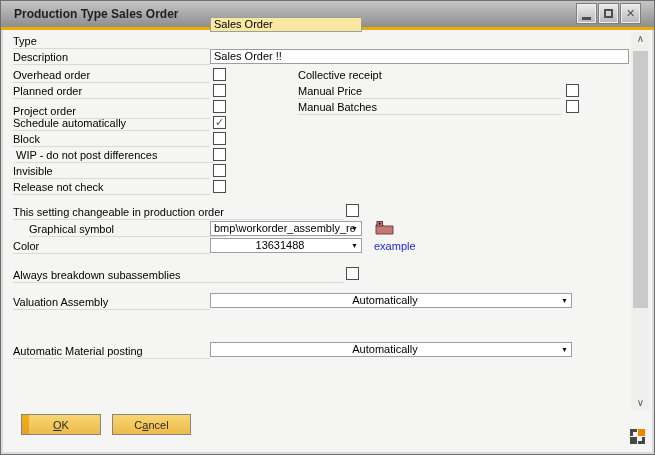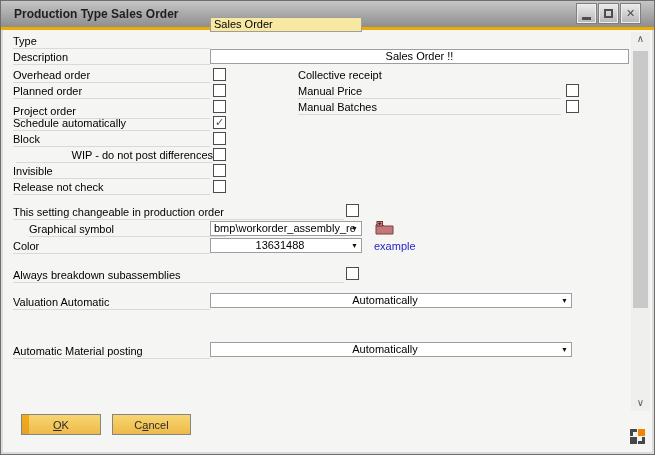--- a/index.html
+++ b/index.html
@@ -80,38 +80,38 @@
         </div>
     </div>
   </div>
   <div class="goldline"></div>
   <div class="frame"></div>
 
   <div class="lbl u" style="left:12px; top:33px; width:197px;">Type</div>
   <div class="field yellow" style="left:209px; top:16px; width:152px;">Sales Order</div>
 
   <div class="lbl u" style="left:12px; top:49px; width:197px;">Description</div>
-  <div class="field" style="left:209px; top:48px; width:419px;text-align:center;">Sales Order !!</div>
+  <div class="field" style="left:209px; top:48px; width:419px;">Sales Order !!</div>
 
   <div class="lbl u" style="left:12px; top:67px; width:197px;">Overhead order</div>
   <div class="checkbox" style="left:212px; top:67px;"></div>
 
   <div class="lbl u" style="left:12px; top:83px; width:197px;">Planned order</div>
   <div class="checkbox" style="left:212px; top:83px;"></div>
 
   <div class="lbl u" style="left:12px; top:103px; width:197px;">Project order</div>
   <div class="checkbox" style="left:212px; top:99px;"></div>
 
   <div class="lbl u" style="left:12px; top:115px; width:197px;">Schedule automatically</div>
   <div class="checkbox" style="left:212px; top:115px;">✓</div>
 
   <div class="lbl u" style="left:12px; top:131px; width:197px;">Block</div>
   <div class="checkbox" style="left:212px; top:131px;"></div>
 
-  <div class="lbl u" style="left:15px; top:147px; width:197px;text-align:right;">WIP - do not post differences</div>
+  <div class="lbl u" style="left:15px; top:147px; width:197px;">WIP - do not post differences</div>
   <div class="checkbox" style="left:212px; top:147px;"></div>
 
   <div class="lbl u" style="left:12px; top:163px; width:197px;">Invisible</div>
   <div class="checkbox" style="left:212px; top:163px;"></div>
 
   <div class="lbl u" style="left:12px; top:179px; width:197px;">Release not check</div>
   <div class="checkbox" style="left:212px; top:179px;"></div>
 
   <div class="lbl" style="left:297px; top:67px;">Collective receipt</div>
 
@@ -140,21 +140,21 @@
   <div class="lbl u" style="left:12px; top:238px; width:197px;">Color</div>
   <div class="field combo" style="left:209px; top:237px; width:152px;">
     <span>13631488</span>
     <span class="arrow">▼</span>
   </div>
   <div class="link" style="left:373px; top:239px;">example</div>
 
   <div class="lbl u" style="left:12px; top:267px; width:331px;">Always breakdown subassemblies</div>
   <div class="checkbox" style="left:345px; top:266px;"></div>
 
-  <div class="lbl u" style="left:12px; top:294px; width:197px;">Valuation Automatic</div>
+  <div class="lbl u" style="left:12px; top:294px; width:197px;">Valuation Assembly</div>
   <div class="field combo" style="left:209px; top:292px; width:362px;">
     <span>Automatically</span>
     <span class="arrow">▼</span>
   </div>
 
   <div class="lbl u" style="left:12px; top:343px; width:197px;">Automatic Material posting</div>
   <div class="field combo" style="left:209px; top:341px; width:362px;">
     <span>Automatically</span>
     <span class="arrow">▼</span>
   </div>

